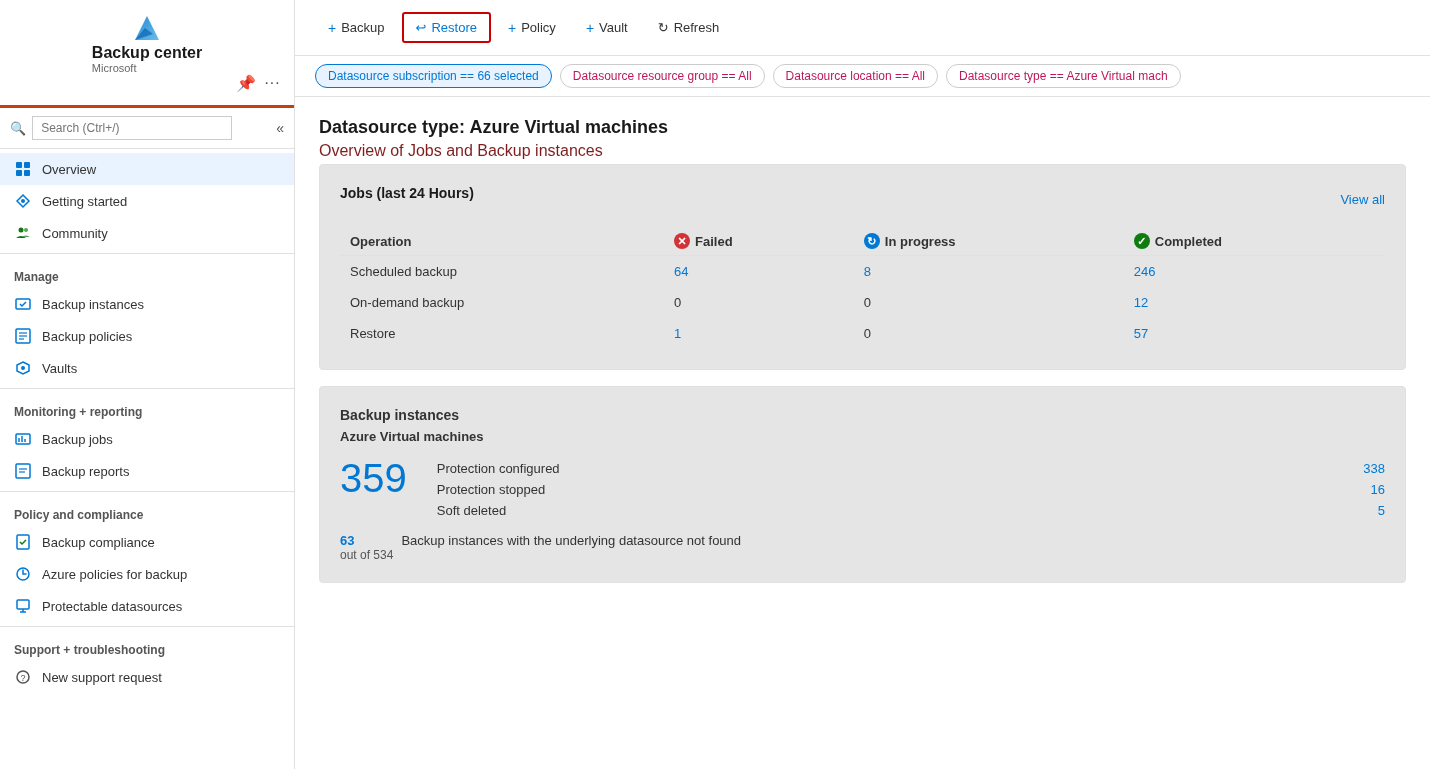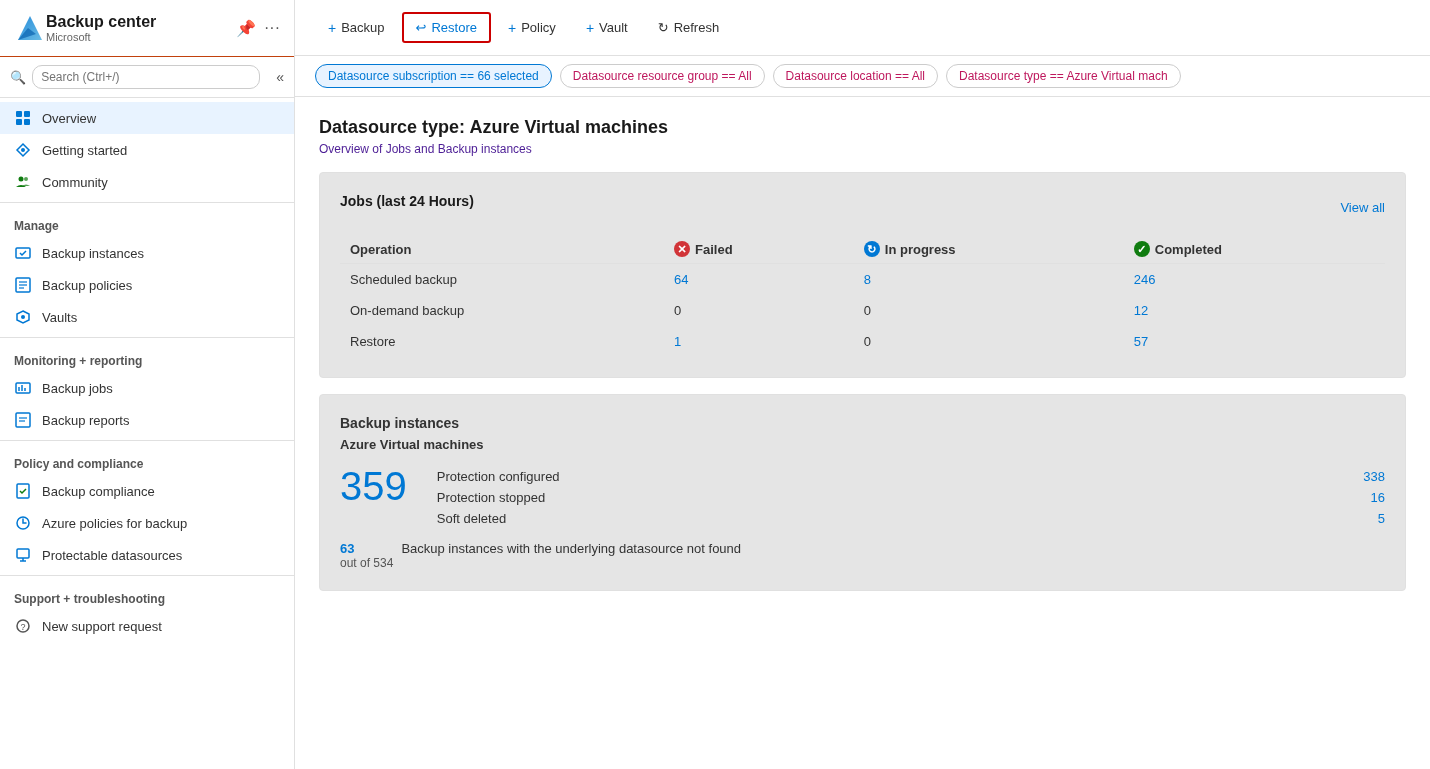--- a/index.html
+++ b/index.html
@@ -13,41 +13,42 @@
       border-right: 1px solid #e0e0e0;
       display: flex;
       flex-direction: column;
       height: 100%;
       overflow-y: auto;
     }
     .sidebar-header {
       display: flex;
       align-items: center;
       padding: 12px 14px;
-      border-bottom: 1px solid #c2410c;
+      border-bottom: 3px solid #c2410c;
+      flex-direction: column;
     }
     .sidebar-title-block { display: flex; flex-direction: column; flex: 1; }
     .sidebar-title { font-size: 16px; font-weight: 600; color: #1a1a1a; }
     .sidebar-subtitle { font-size: 11px; color: #666; }
     .sidebar-header-icons { display: flex; gap: 8px; margin-left: auto; }
     .sidebar-header-icons span { font-size: 16px; color: #555; cursor: pointer; }
 
     .sidebar-search {
       display: flex;
       align-items: center;
       padding: 8px 10px;
       border-bottom: 1px solid #e0e0e0;
       gap: 6px;
     }
     .sidebar-search input {
       border: 1px solid #ccc;
-      border-radius: 10px;
+      border-radius: 0;
       padding: 4px 8px;
       font-size: 12px;
-      width: 228px;
+      width: 200px;
       color: #555;
     }
     .sidebar-collapse-btn {
       margin-left: auto;
       font-size: 14px;
       color: #555;
       cursor: pointer;
     }
 
     .sidebar-nav { padding: 4px 0; }
@@ -129,21 +130,21 @@
     .filter-chip.active { background: #e8f3ff; color: #0078d4; font-weight: 500; }
     .filter-chip.inactive { color: #be185d; border-color: #ccc; }
 
     
     .content-area {
       flex: 1;
       overflow-y: auto;
       padding: 20px 24px;
     }
     .page-title { font-size: 18px; font-weight: 600; color: #1a1a1a; margin-bottom: 4px; }
-    .page-subtitle { font-size: 12px; color: #4c1d95; margin-bottom: 16px; }
+    .page-subtitle { font-size: 16px; color: #7f1d1d; margin-bottom: 4px; }
 
     
     .card {
       border: 1px solid #e0e0e0;
       border-radius: 4px;
       padding: 20px;
       margin-bottom: 16px;
       background: #e5e5e5;
     }
     .card-title { font-size: 14px; font-weight: 600; margin-bottom: 12px; color: #1a1a1a; }

